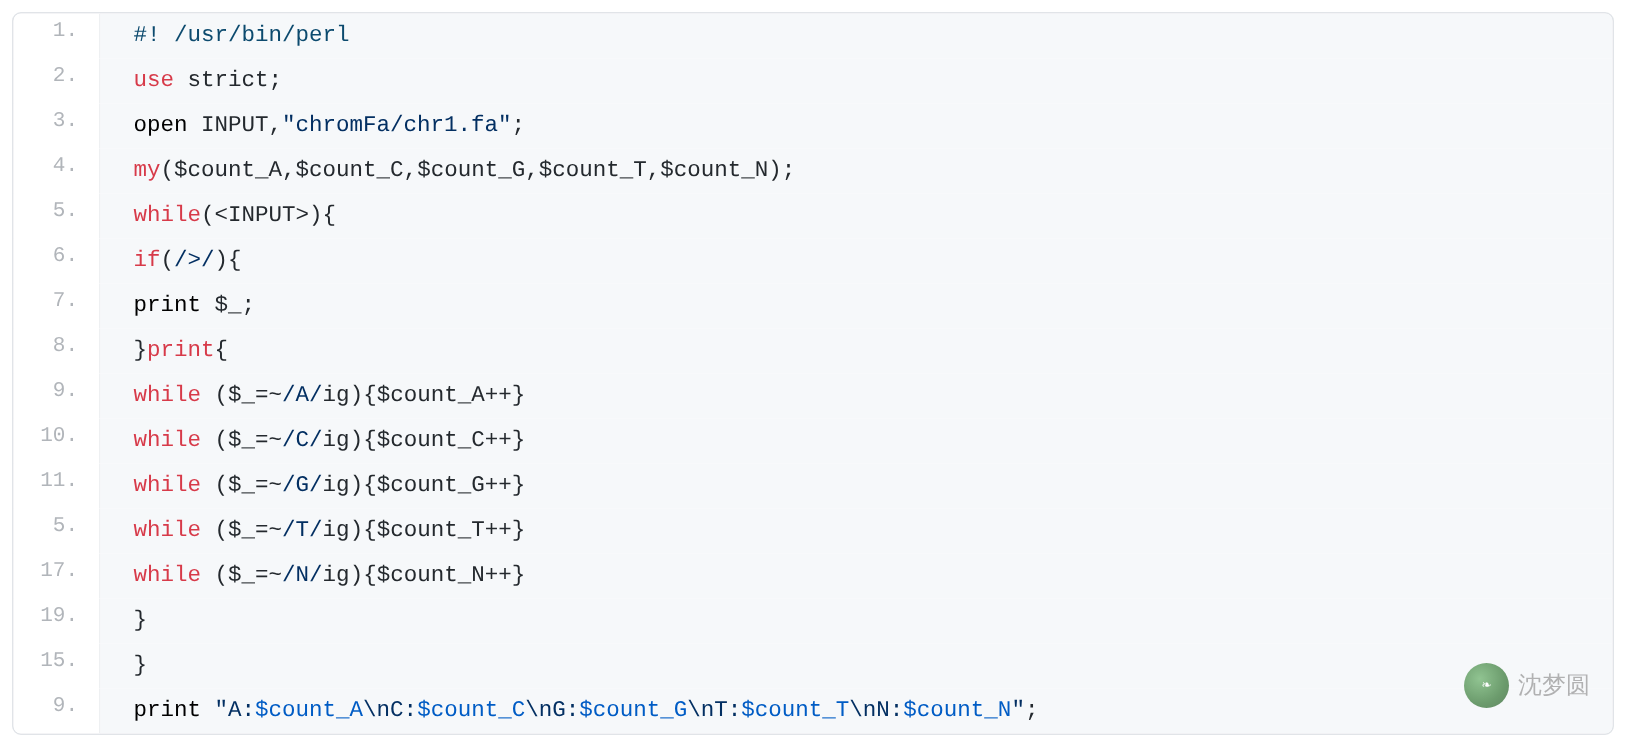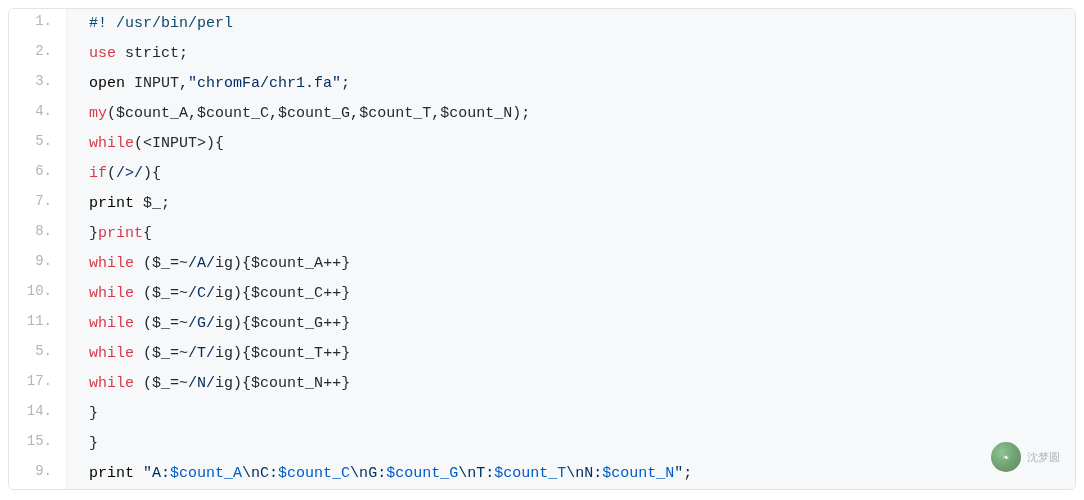--- a/index.html
+++ b/index.html
@@ -70,21 +70,21 @@
   display: flex;
   align-items: center;
   justify-content: center;
   color: #fff;
   font-weight: bold;
   font-size: 10px;
 }
 .watermark .wm-text {
   color: #9a9a9a;
   font-family: Liberation Mono, monospace;
-  font-size: 11px;
+  font-size: 16px;
 }
 </style>
 </head>
 <body>
 
 <div class="code-block" id="code-block">
     <div class="code-row">
       <div class="gutter">1.</div>
       <div class="code"><span class="tok-comment">#! /usr/bin/perl</span></div>
     </div>
@@ -130,21 +130,21 @@
     </div>
     <div class="code-row">
       <div class="gutter">5.</div>
       <div class="code"><span class="tok-keyword">while</span><span class="tok-plain"> (</span><span class="tok-var">$_</span><span class="tok-plain">=~</span><span class="tok-regex">/T/</span><span class="tok-plain">ig</span><span class="tok-punct">){</span><span class="tok-var">$count_T</span><span class="tok-punct">++}</span></div>
     </div>
     <div class="code-row">
       <div class="gutter">17.</div>
       <div class="code"><span class="tok-keyword">while</span><span class="tok-plain"> (</span><span class="tok-var">$_</span><span class="tok-plain">=~</span><span class="tok-regex">/N/</span><span class="tok-plain">ig</span><span class="tok-punct">){</span><span class="tok-var">$count_N</span><span class="tok-punct">++}</span></div>
     </div>
     <div class="code-row">
-      <div class="gutter">14.</div>
+      <div class="gutter">19.</div>
       <div class="code"><span class="tok-punct">}</span></div>
     </div>
     <div class="code-row">
       <div class="gutter">15.</div>
       <div class="code"><span class="tok-punct">}</span></div>
     </div>
     <div class="code-row">
       <div class="gutter">9.</div>
       <div class="code"><span class="tok-func">print</span><span class="tok-plain"> </span><span class="tok-string">"A:</span><span class="tok-strvar">$count_A</span><span class="tok-string">\n</span><span class="tok-string">C:</span><span class="tok-strvar">$count_C</span><span class="tok-string">\n</span><span class="tok-string">G:</span><span class="tok-strvar">$count_G</span><span class="tok-string">\n</span><span class="tok-string">T:</span><span class="tok-strvar">$count_T</span><span class="tok-string">\n</span><span class="tok-string">N:</span><span class="tok-strvar">$count_N</span><span class="tok-string">"</span><span class="tok-punct">;</span></div>
     </div>

